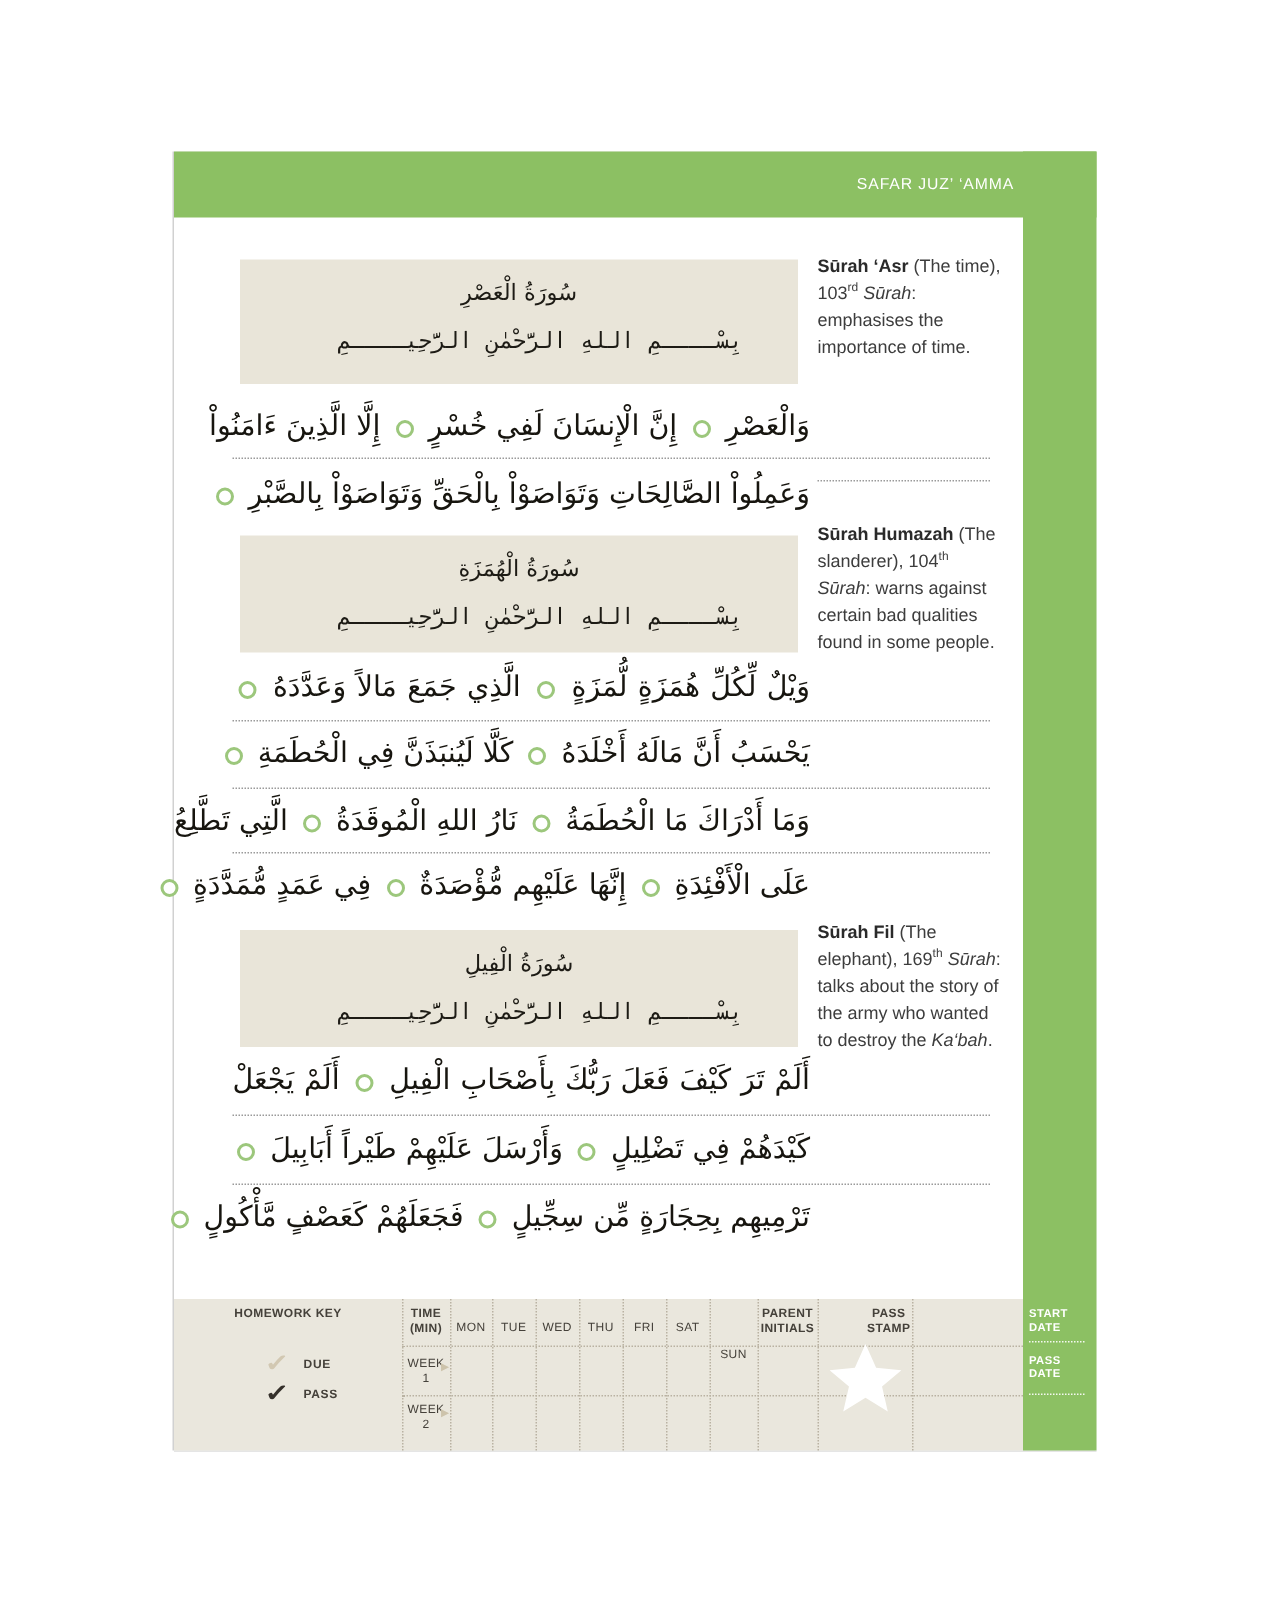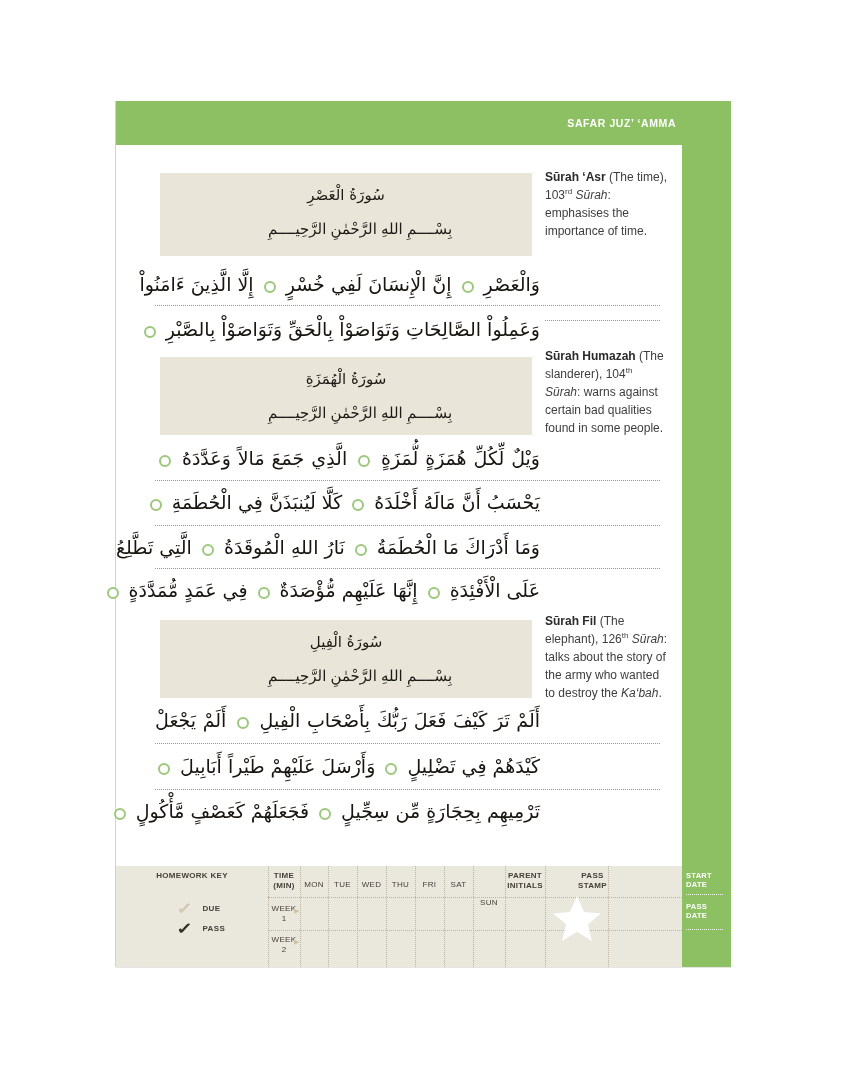--- a/index.html
+++ b/index.html
@@ -9,21 +9,21 @@
   }
   .page {
     position:absolute; left:116px; top:101px; width:615px; height:866px;
     background:#ffffff;
     box-shadow:-1px 0 0 rgba(0,0,0,.18), 0 1px 0 rgba(0,0,0,.10);
   }
   
   .topbar {
     position:absolute; left:0; top:0; width:615px; height:44px; background:#8cc063;
     display:flex; align-items:center; justify-content:flex-end; box-sizing:border-box;
-    padding-right:25px; gap:17px; color:#ffffff; font-size:10.5px; font-weight:bold;
+    padding-right:25px; gap:17px; color:#ffffff; font-size:10.5px; font-weight:normal;
     letter-spacing:.6px;
   }
   
   .green-col { position:absolute; right:0; top:0; width:49px; height:866px; background:#8cc063; }
   .tab-label {
     position:absolute; left:570px; width:42px; color:#ffffff; font-size:7.5px; font-weight:bold;
     line-height:9px; letter-spacing:.3px;
   }
   .tab-start { top:770px; }
   .tab-pass  { top:801px; }
@@ -31,21 +31,21 @@
   .tdot1 { top:793px; } .tdot2 { top:828px; }
   
   .surah-box {
     position:absolute; left:44px; width:372px; background:#e9e5d9; text-align:center;
     box-sizing:border-box; padding-top:11px; color:#1d1b15;
   }
   .box1 { top:72px;  height:83px; }
   .box2 { top:256px; height:78px; }
   .box3 { top:519px; height:78px; }
   .surah-title { font-family:"DejaVu Sans", sans-serif; font-size:15px; line-height:22px; }
-  .bismillah   { font-family:Liberation Sans, sans-serif; font-size:15px; line-height:26px; margin-top:10px;margin-left:28px; }
+  .bismillah   { font-family:Liberation Mono, monospace; font-size:15px; line-height:26px; margin-top:10px;margin-left:28px; }
   
   .ayah-line {
     position:absolute; left:39px; width:385px; height:40px; line-height:40px;
     direction:rtl; unicode-bidi:embed; font-family:"DejaVu Sans", sans-serif;
     font-size:19px; color:#17150f; text-align:justify; text-align-last:justify;
     overflow:visible; white-space:nowrap;
   }
   .a1 { top:163px; } .a2 { top:208px; }
   .h1 { top:337px; } .h2 { top:381px; } .h3 { top:426px; } .h4 { top:469px; }
   .f1 { top:599px; } .f2 { top:645px; } .f3 { top:690px; }
@@ -137,21 +137,21 @@
 
   <div class="surah-box box3">
     <div class="surah-title">سُورَةُ الْفِيلِ</div>
     <div class="bismillah">بِسْــــمِ اللهِ الرَّحْمٰنِ الرَّحِيــــمِ</div>
   </div>
   <div class="ayah-line f1"><span>أَلَمْ تَرَ كَيْفَ فَعَلَ رَبُّكَ بِأَصْحَابِ الْفِيلِ </span><span class="vmark"></span><span> أَلَمْ يَجْعَلْ</span></div>
   <div class="ayah-line f2"><span>كَيْدَهُمْ فِي تَضْلِيلٍ </span><span class="vmark"></span><span> وَأَرْسَلَ عَلَيْهِمْ طَيْراً أَبَابِيلَ </span><span class="vmark"></span></div>
   <div class="ayah-line f3"><span>تَرْمِيهِم بِحِجَارَةٍ مِّن سِجِّيلٍ </span><span class="vmark"></span><span> فَجَعَلَهُمْ كَعَصْفٍ مَّأْكُولٍ </span><span class="vmark"></span></div>
   <div class="dotted dl-full df1"></div>
   <div class="dotted dl-full df2"></div>
-  <div class="note note3"><span class="b">Sūrah Fil</span><span> (The elephant), 126</span><sup>th</sup><span> </span><span class="i">Sūrah</span><span>: talks about the story of the army who wanted to destroy the </span><span class="i">Ka‘bah</span><span>.</span></div>
+  <div class="note note3"><span class="b">Sūrah Fil</span><span> (The elephant), 169</span><sup>th</sup><span> </span><span class="i">Sūrah</span><span>: talks about the story of the army who wanted to destroy the </span><span class="i">Ka‘bah</span><span>.</span></div>
 
   <div class="footer">
 
     <div class="vdiv" style="left:152px"></div>
     <div class="vdiv" style="left:184px"></div>
     <div class="vdiv" style="left:212px"></div>
     <div class="vdiv" style="left:241px"></div>
     <div class="vdiv" style="left:270px"></div>
     <div class="vdiv" style="left:299px"></div>
     <div class="vdiv" style="left:328px"></div>

